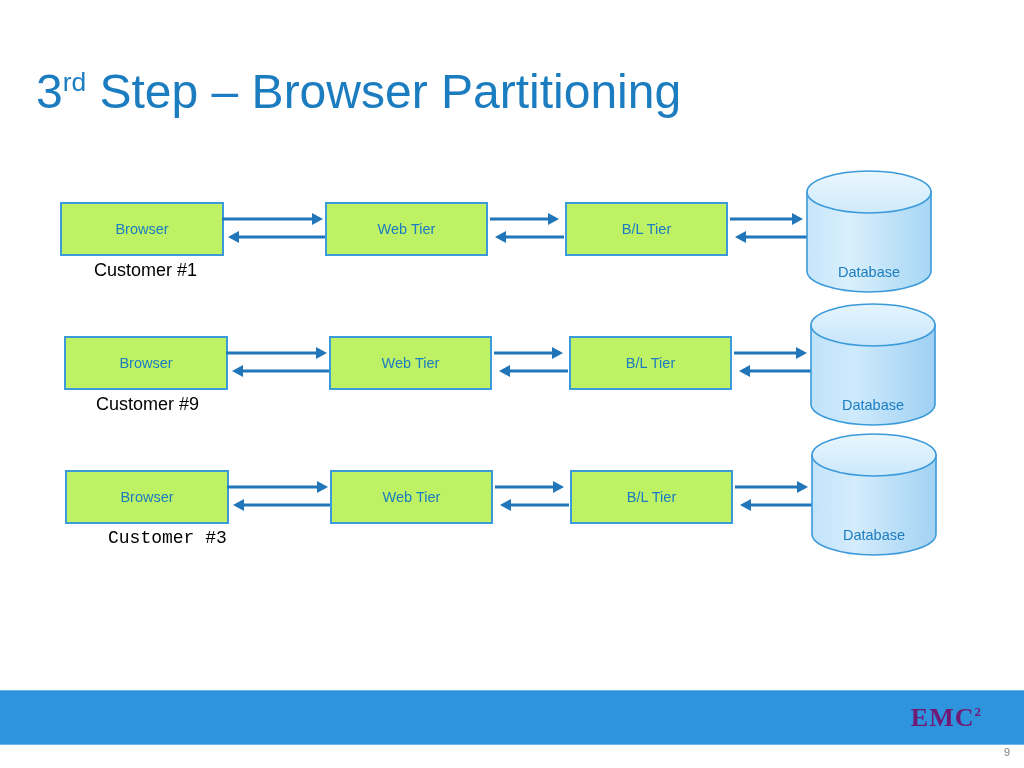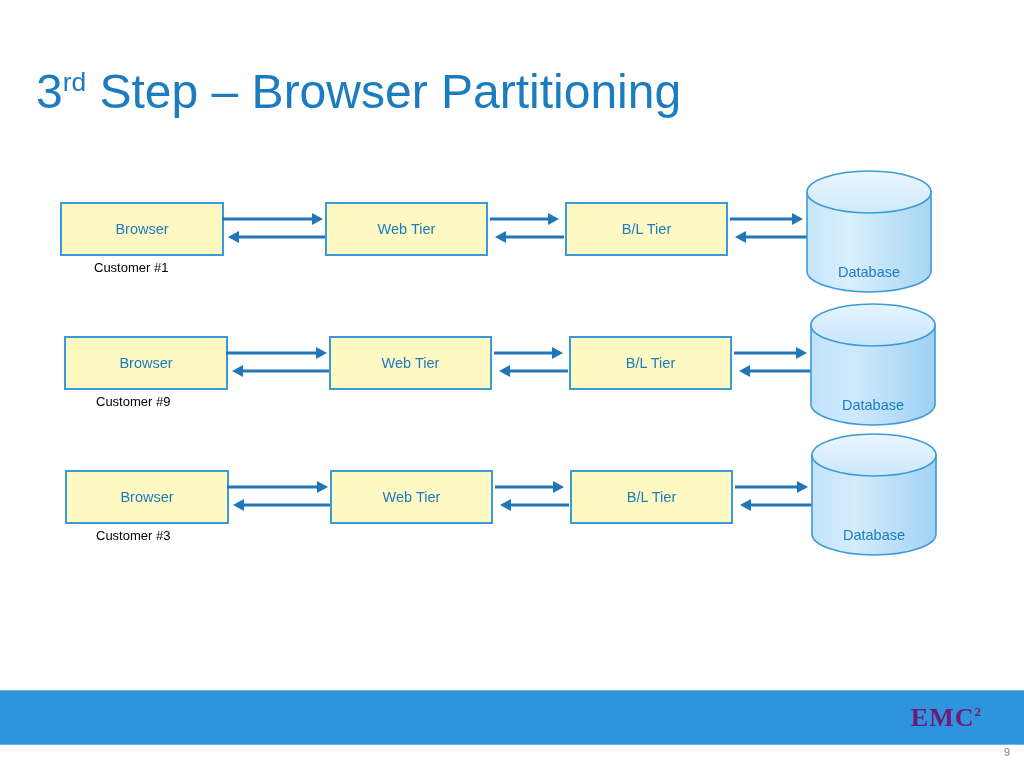--- a/index.html
+++ b/index.html
@@ -54,33 +54,33 @@
     position: absolute;
     left: 0;
     width: 1024px;
     height: 150px;
   }
 
   .node-box {
     position: absolute;
     box-sizing: border-box;
     border: 2px solid #3b9ada;
-    background: #fef9c3;
+    background: #bef264;
     color: #1b7cc0;
     font-size: 14.5px;
     display: flex;
     align-items: center;
     justify-content: center;
     text-align: center;
   }
 
   .customer-label {
     position: absolute;
     color: #000000;
-    font-size: 13px;
+    font-size: 18px;
     white-space: nowrap;
   }
 
   
   .arrow-pair {
     position: absolute;
     height: 40px;
   }
   .arrow-pair svg {
     display: block;
@@ -287,21 +287,21 @@
           <ellipse cx="63" cy="22" rx="62" ry="21" fill="url(#cylTop2)" stroke="#3b9ada" stroke-width="1.6"></ellipse>
         </svg>
         <div class="db-label" style="top:62px; transform:none;">Database</div>
       </div>
     </div>
 
     <div class="row" style="top:463px;">
       <div class="node-box" style="left:65px; top:7px; width:164px; height:54px;">
         <span>Browser</span>
       </div>
-      <div class="customer-label" style="left:96px; top:65px;">Customer #3</div>
+      <div class="customer-label" style="left:108px; top:65px;font-family:Liberation Mono, monospace;">Customer #3</div>
 
       <div class="arrow-pair" style="left:227px; top:13px; width:107px;">
         <svg viewBox="0 0 107 40" preserveAspectRatio="none">
           <g stroke="#2076b8" stroke-width="3.2" fill="none">
             <line x1="0" y1="11" x2="98" y2="11"></line>
             <polyline points="90,5 101,11 90,17" fill="#2076b8" stroke="none"></polyline>
             <line x1="9" y1="29" x2="107" y2="29"></line>
             <polyline points="17,23 6,29 17,35" fill="#2076b8" stroke="none"></polyline>
           </g>
         </svg>

